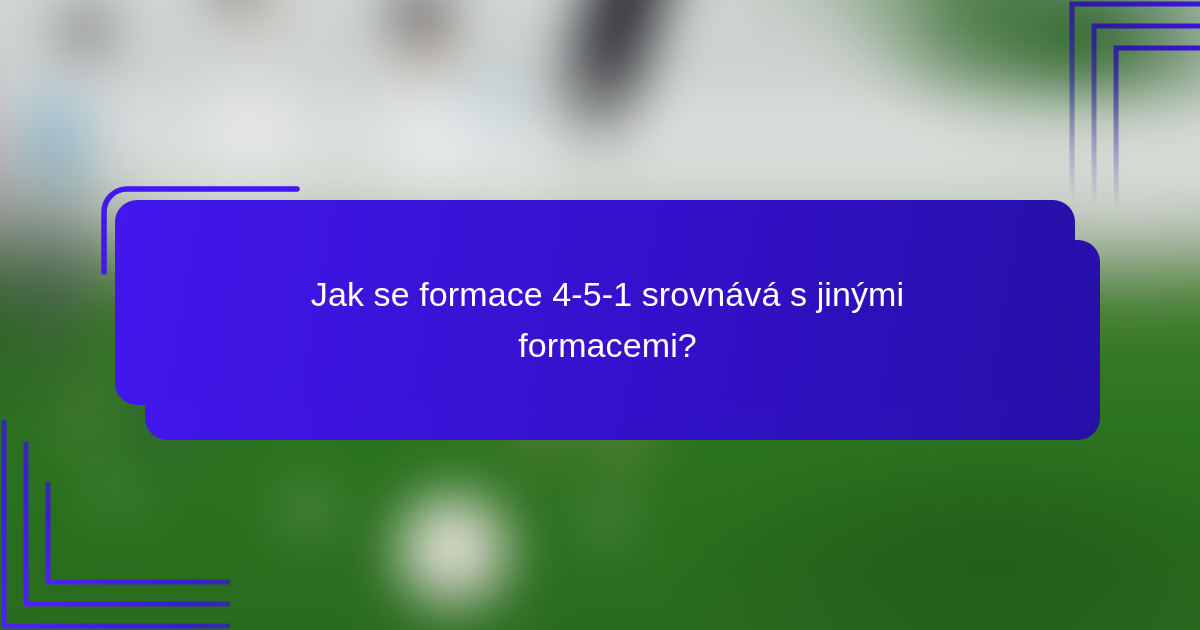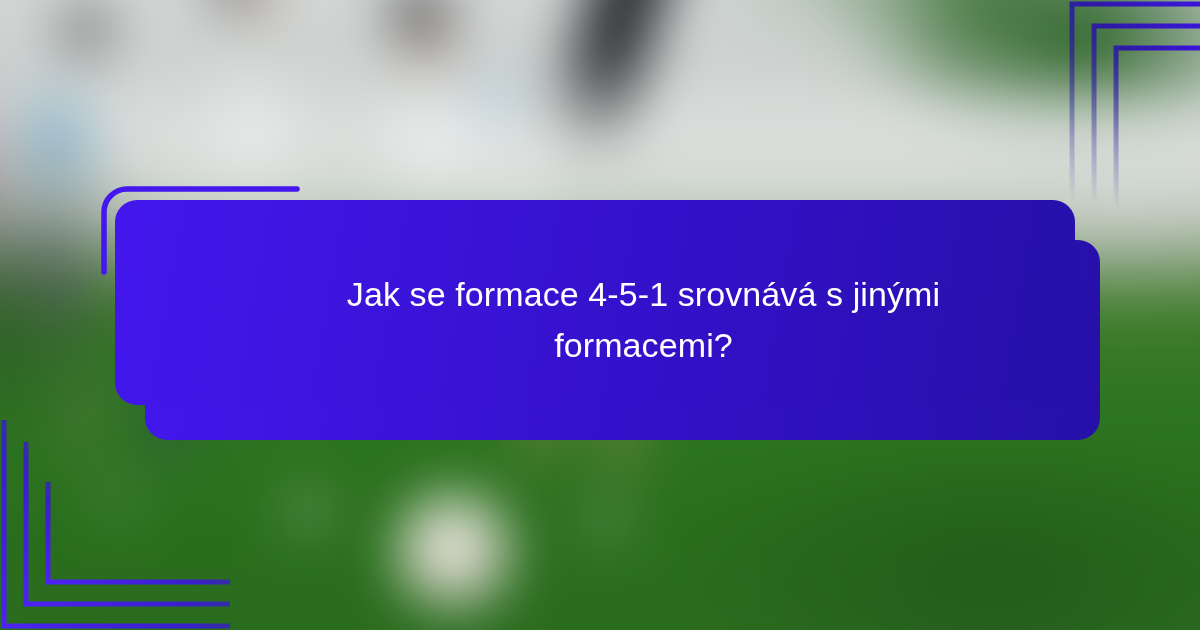--- a/index.html
+++ b/index.html
@@ -155,21 +155,20 @@
     width:200px; height:90px;
     pointer-events:none;
   }
 
   .card-text-wrap {
     position:absolute;
     left:115px; top:200px;
     width:985px; height:240px;
     display:flex; align-items:center; justify-content:center;
     padding:0 120px;
-    margin-left:36px;
   }
   .card-title {
     color:#ffffff;
     font-size:34px;
     line-height:51px;
     font-weight:400;
     text-align:center;
     letter-spacing:.1px;
     font-family:"Liberation Sans", sans-serif;
   }

